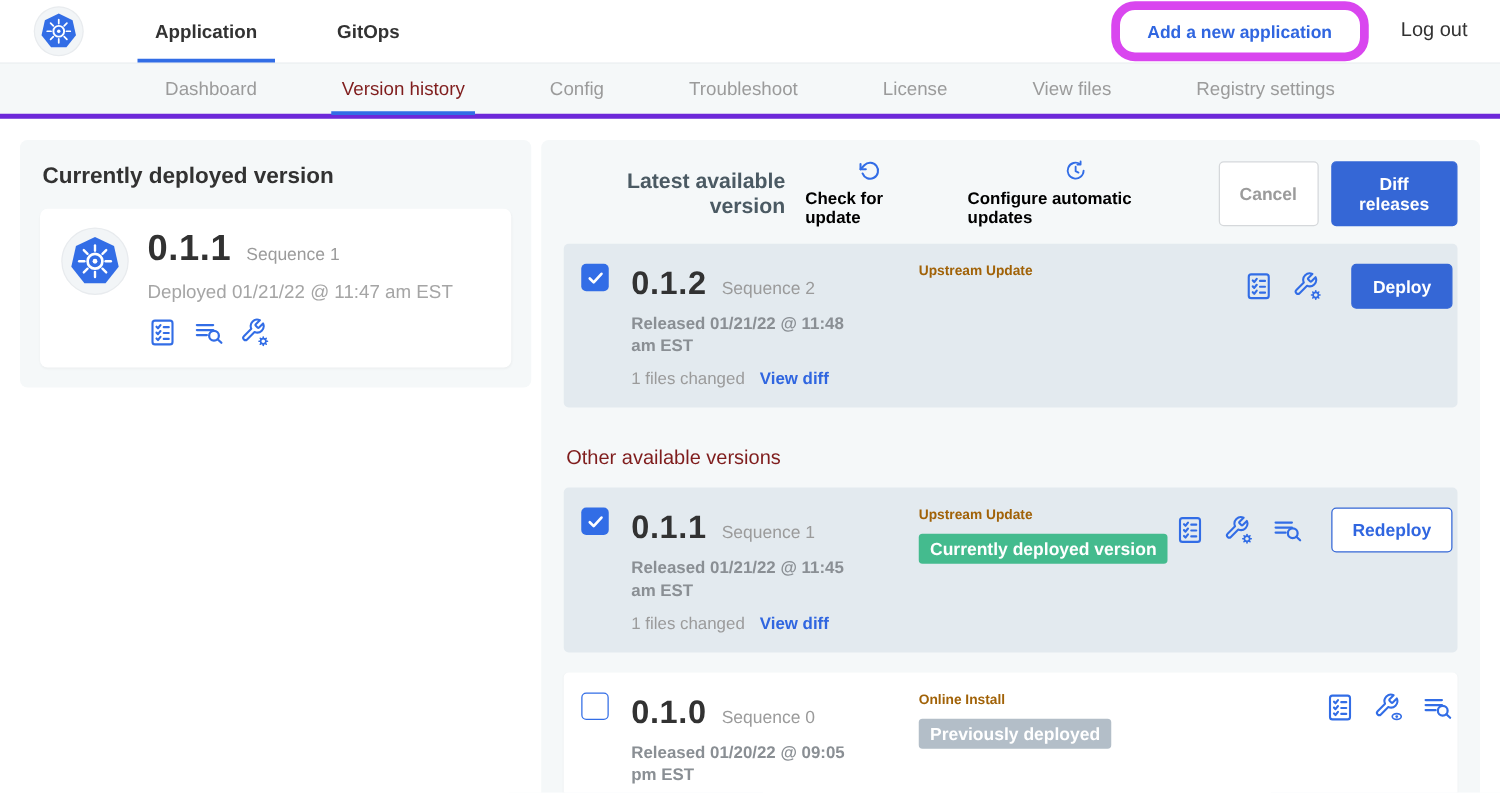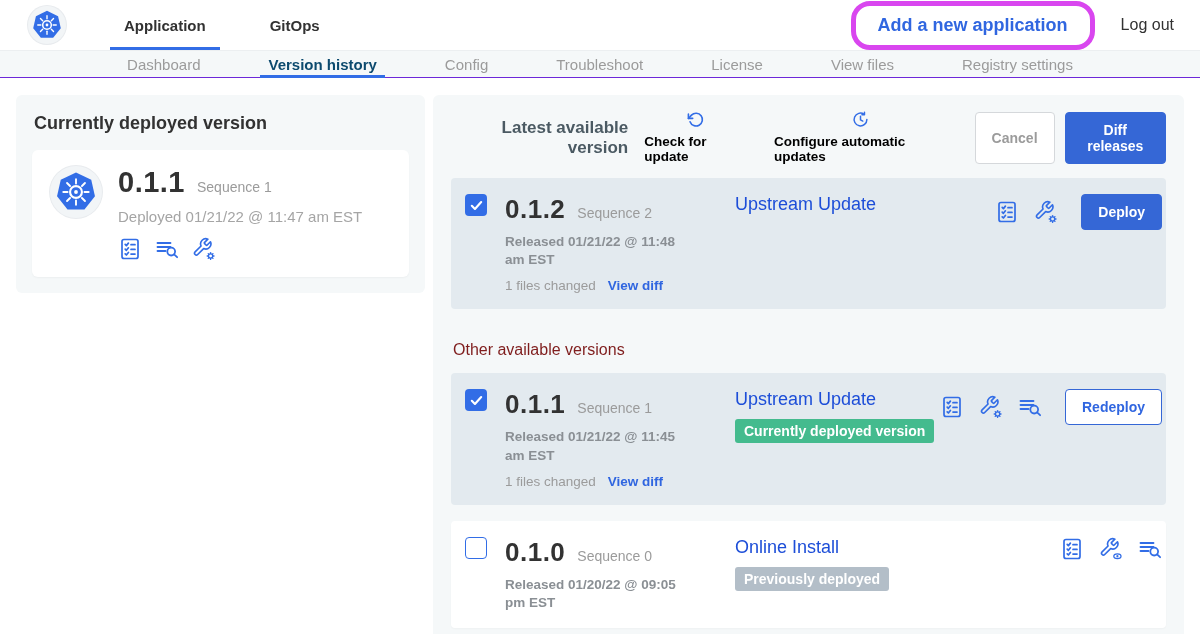--- a/index.html
+++ b/index.html
@@ -9,30 +9,30 @@
   
   .topnav { height:50px; display:flex; align-items:stretch; background:#fff; padding:0 26px 0 28px; }
   .logo-wrap { align-self:center; width:38px; height:38px; border-radius:50%;
     background:#f2f5f7; box-shadow:0 0 0 1px #e8ebee; display:flex; align-items:center; justify-content:center; }
   .logo-wrap svg { width:32px; height:32px; }
   .topnav-tab { display:flex; align-items:center; padding:0 6px; margin-left:52px;
     font-size:15px; font-weight:bold; color:#323232; position:relative; cursor:pointer; }
   .topnav-tab.active::after { content:""; position:absolute; left:-8px; right:-8px; bottom:0;
     height:3px; background:#326DE6; }
   .topnav-right { margin-left:auto; display:flex; align-items:center; gap:26px; }
-  .pill-btn { border:5px solid #d946ef; color:#3066E0; background:#fff; border-radius:19px;
-    padding:9px 22px; font-size:18px; font-weight:bold; cursor:pointer; font-family:inherit; }
+  .pill-btn { border:7px solid #d946ef; color:#3066E0; background:#fff; border-radius:19px;
+    padding:9px 22px; font-size:14px; font-weight:bold; cursor:pointer; font-family:inherit; }
   .logout { font-size:16px; color:#323232; cursor:pointer; }
 
   
-  .subnav { height:28px; background:#f5f8f9; border-top:1px solid #eceff1; border-bottom:1px solid #6d28d9;
+  .subnav { height:45px; background:#f5f8f9; border-top:1px solid #eceff1; border-bottom:4px solid #6d28d9;
     display:flex; justify-content:center; }
   .subnav-item { display:flex; align-items:center; padding:0 34px; font-size:15px; color:#9b9b9b;
     position:relative; cursor:pointer; }
-  .subnav-item.active { color:#0c4a6e; font-weight:bold; }
+  .subnav-item.active { color:#7f1d1d; font-weight:normal; }
   .subnav-item.active::after { content:""; position:absolute; left:26px; right:26px; bottom:-1px;
     height:3px; background:#326DE6; }
 
   
   .main { display:flex; gap:8px; padding:17px 16px; align-items:flex-start; }
   .card-panel { background:#f5f8f9; border-radius:6px; }
 
   
   .left-col { width:409px; flex:none; padding:16px; }
   .left-title { font-size:18px; font-weight:bold; color:#323232; margin:2px 0 16px 2px; }
@@ -70,21 +70,21 @@
   .checkbox.checked { background:#326DE6; display:flex; align-items:center; justify-content:center; }
   .checkbox.checked svg { width:15px; height:15px; }
   .checkbox.unchecked { background:#fff; border:1px solid #326DE6; }
   .vinfo { width:218px; flex:none; }
   .vrow .ver-big { font-size:26px; }
   .released { font-size:13.5px; font-weight:600; color:#8a8f94; margin-top:8px; width:192px; line-height:1.35; }
   .files-line { display:flex; gap:12px; margin-top:9px; font-size:13.5px; }
   .files-changed { color:#9b9b9b; }
   .view-diff { color:#3066E0; font-weight:bold; cursor:pointer; }
   .vsource { flex:1; padding-left:12px; }
-  .source-label { font-size:18px; font-weight:normal; color:#1d4ed8; }
+  .source-label { font-size:11px; font-weight:bold; color:#a16207; }
   .badge { display:inline-block; margin-top:9px; border-radius:3px; padding:4px 9px;
     color:#fff; font-size:14px; font-weight:bold; }
   .badge-green { background:#44bb8e; }
   .badge-gray { background:#b3bec8; }
   .vactions { display:flex; align-items:center; gap:15px; margin-left:auto; }
   .vactions .btn { margin-left:8px; }
   .other-heading { font-size:16px; color:#7f1d1d; margin:32px 0 14px 2px; }
   .row-gap { margin-top:16px; }
 </style>
 </head>

